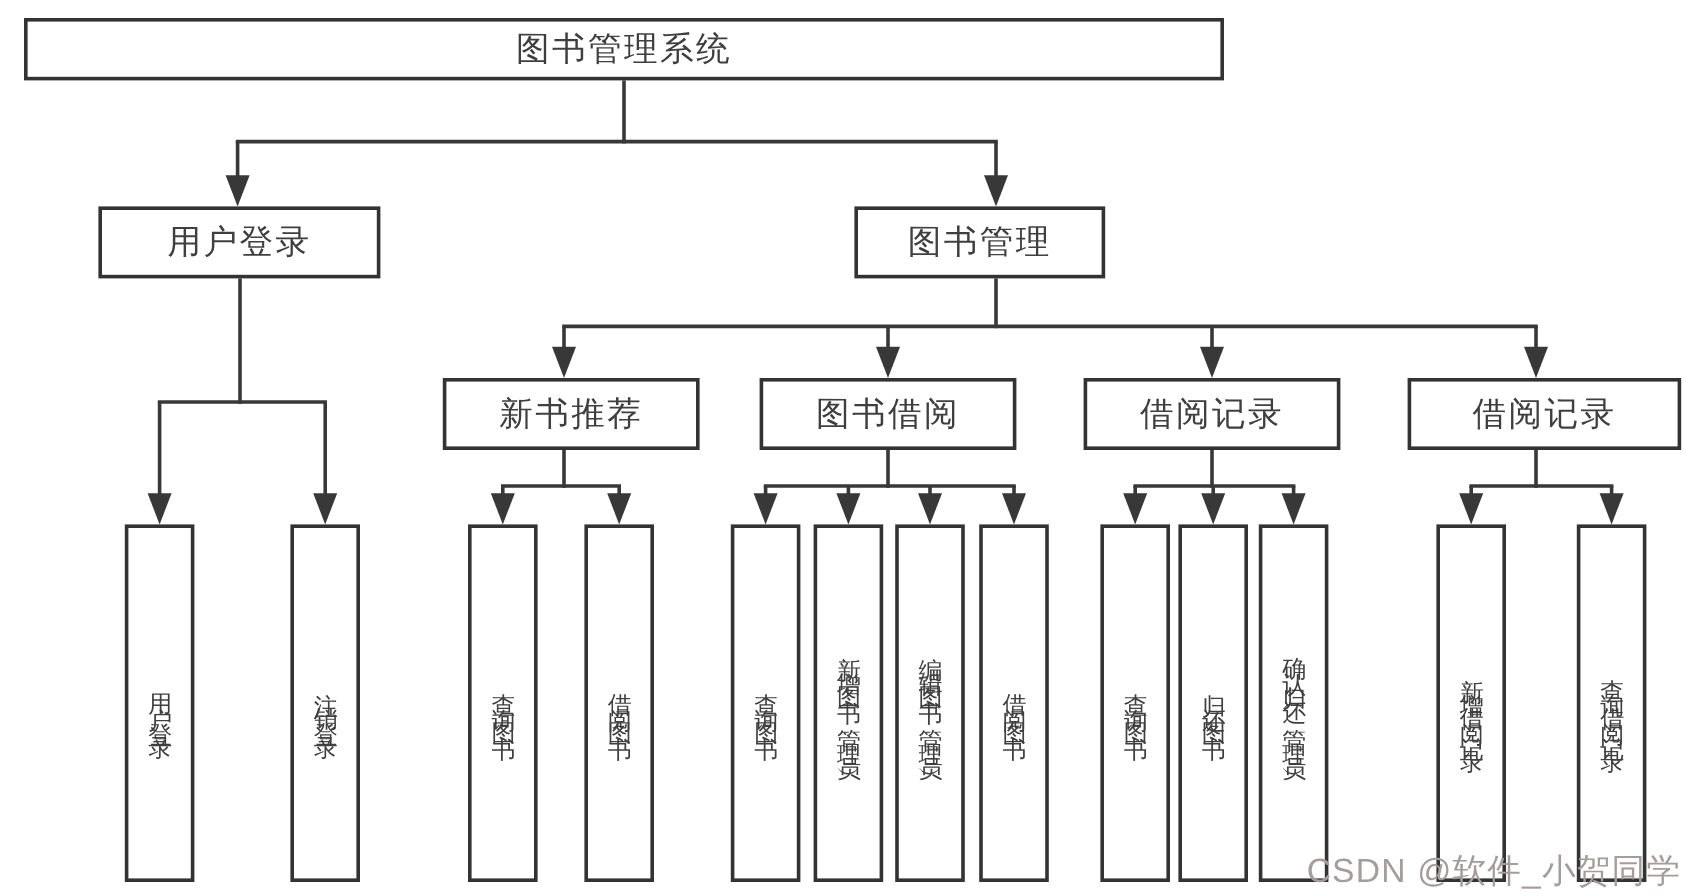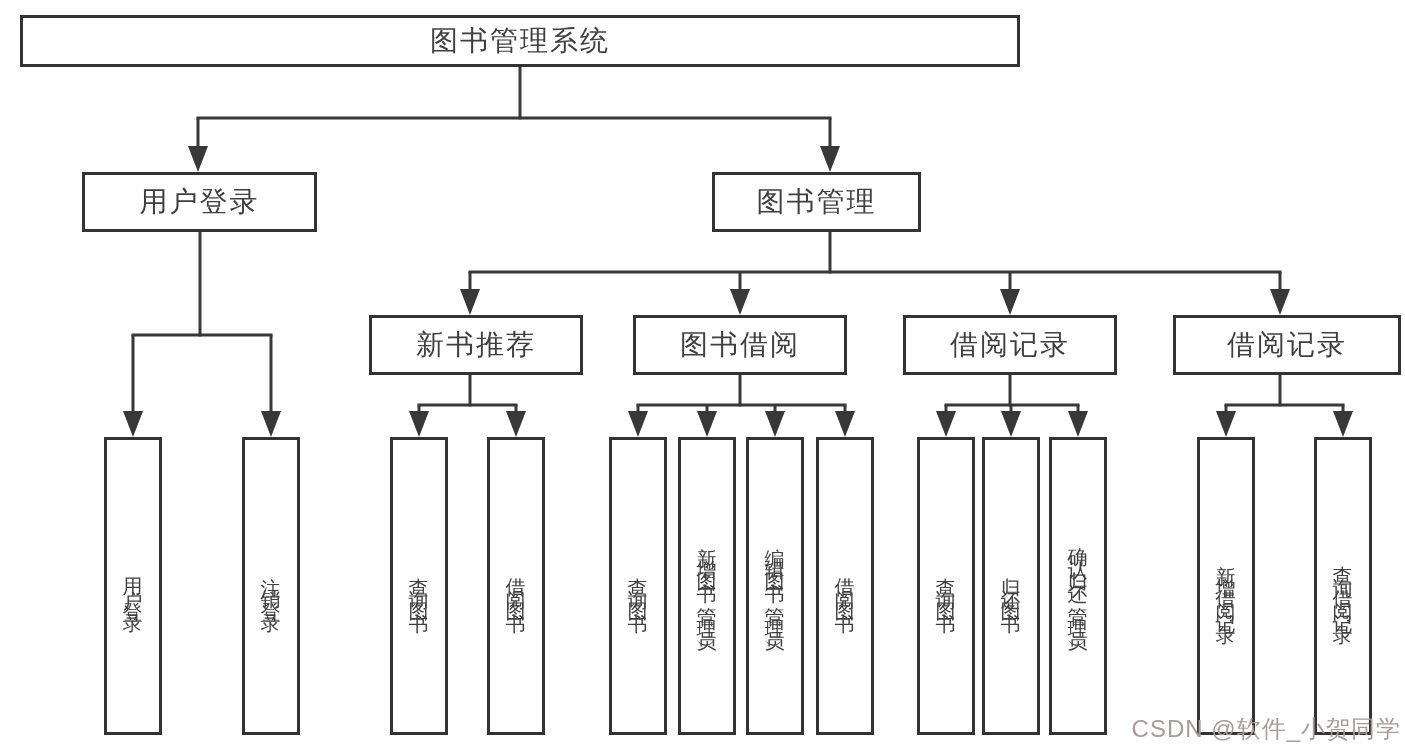--- a/index.html
+++ b/index.html
@@ -12,21 +12,21 @@
     position:absolute;box-sizing:border-box;background:#ffffff;border:3px solid #333333;
     display:flex;align-items:center;justify-content:center;color:#3f3f3f;z-index:2;
   }
   .node.h span{font-size:28px;letter-spacing:2px;white-space:nowrap;}
   .node.v span{
     writing-mode:vertical-rl;text-orientation:mixed;
     font-size:20px;letter-spacing:12px;line-height:1;white-space:nowrap;
   }
   .watermark{
     position:absolute;right:4px;bottom:2px;z-index:5;
-    font-size:24px;letter-spacing:1px;color:#a69c9c;white-space:nowrap;
+    font-size:28px;letter-spacing:1px;color:#a69c9c;white-space:nowrap;
   }
 </style>
 </head>
 <body>
 
 <div class="canvas">
 
   <svg id="connectors" width="1405" height="747" viewBox="0 0 1405 747">
       <line x1="520" y1="67" x2="520" y2="118" stroke="#383838" stroke-width="3" stroke-linecap="square"></line>
       <line x1="198" y1="118" x2="830" y2="118" stroke="#383838" stroke-width="3" stroke-linecap="square"></line>

